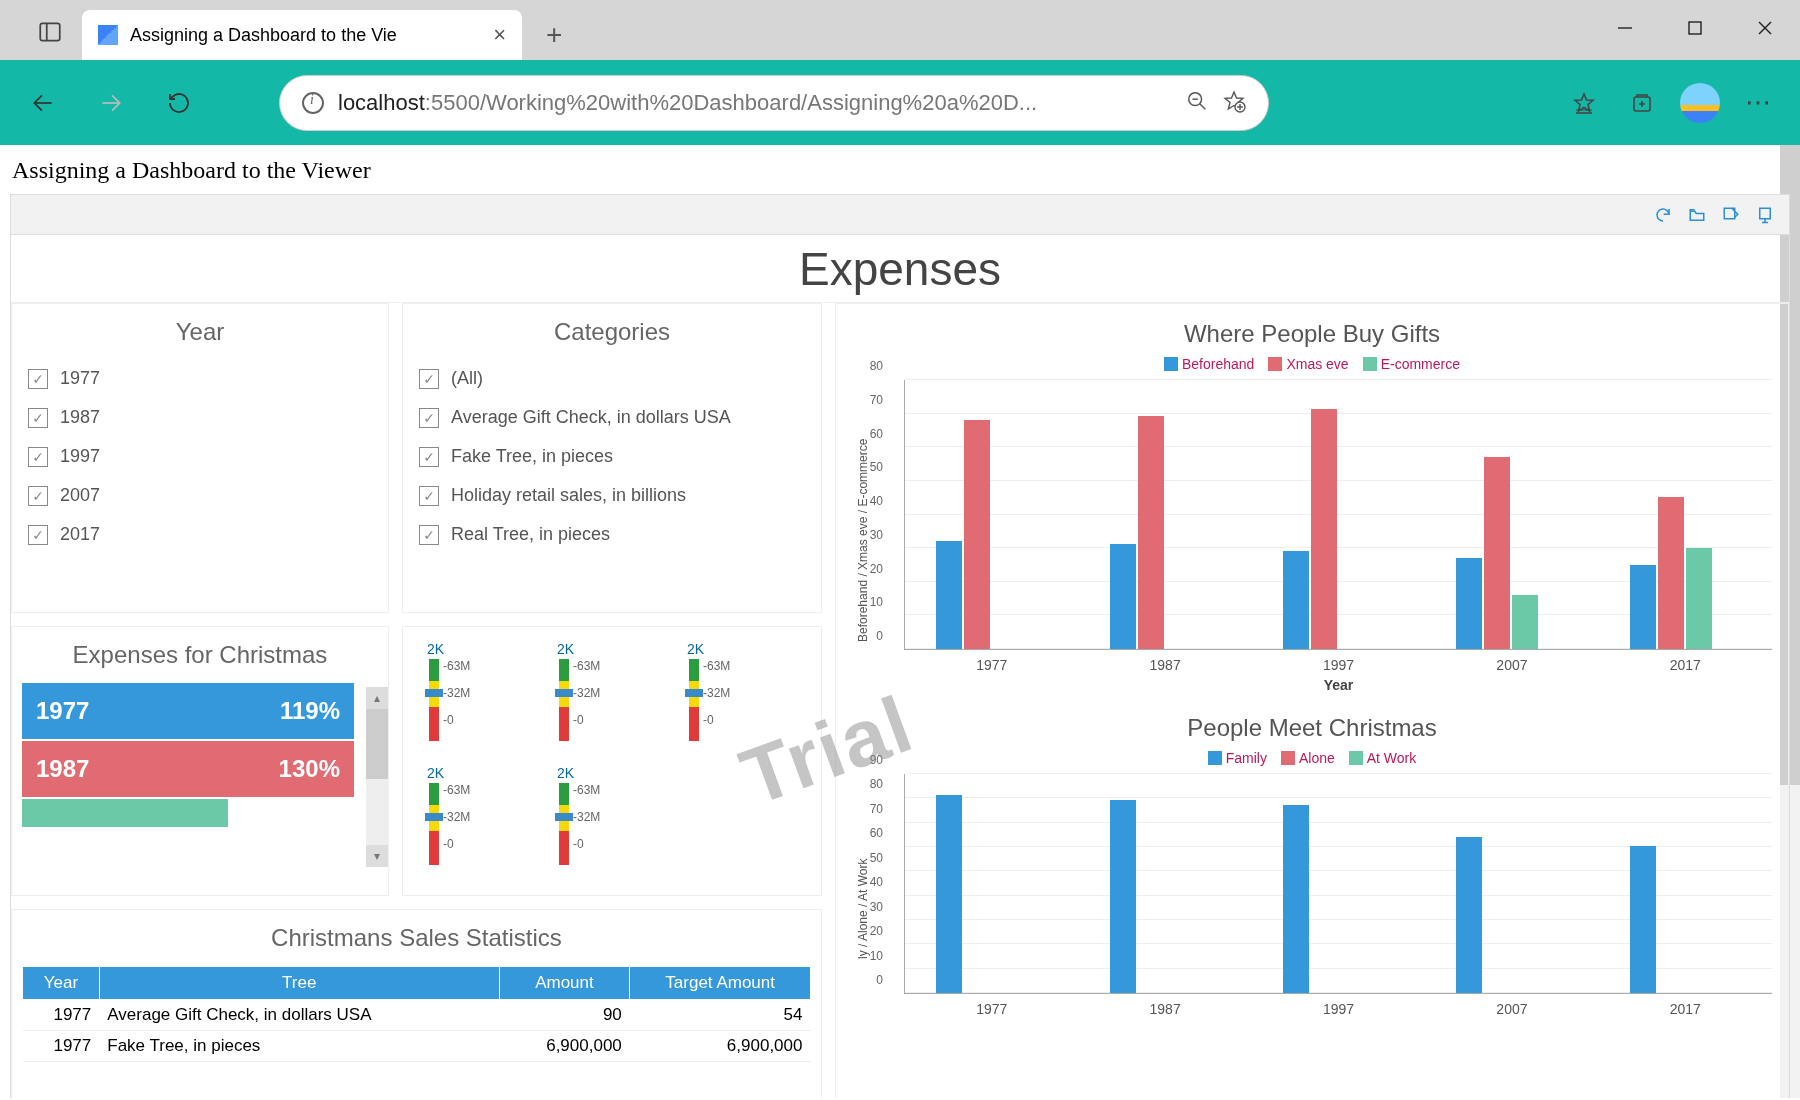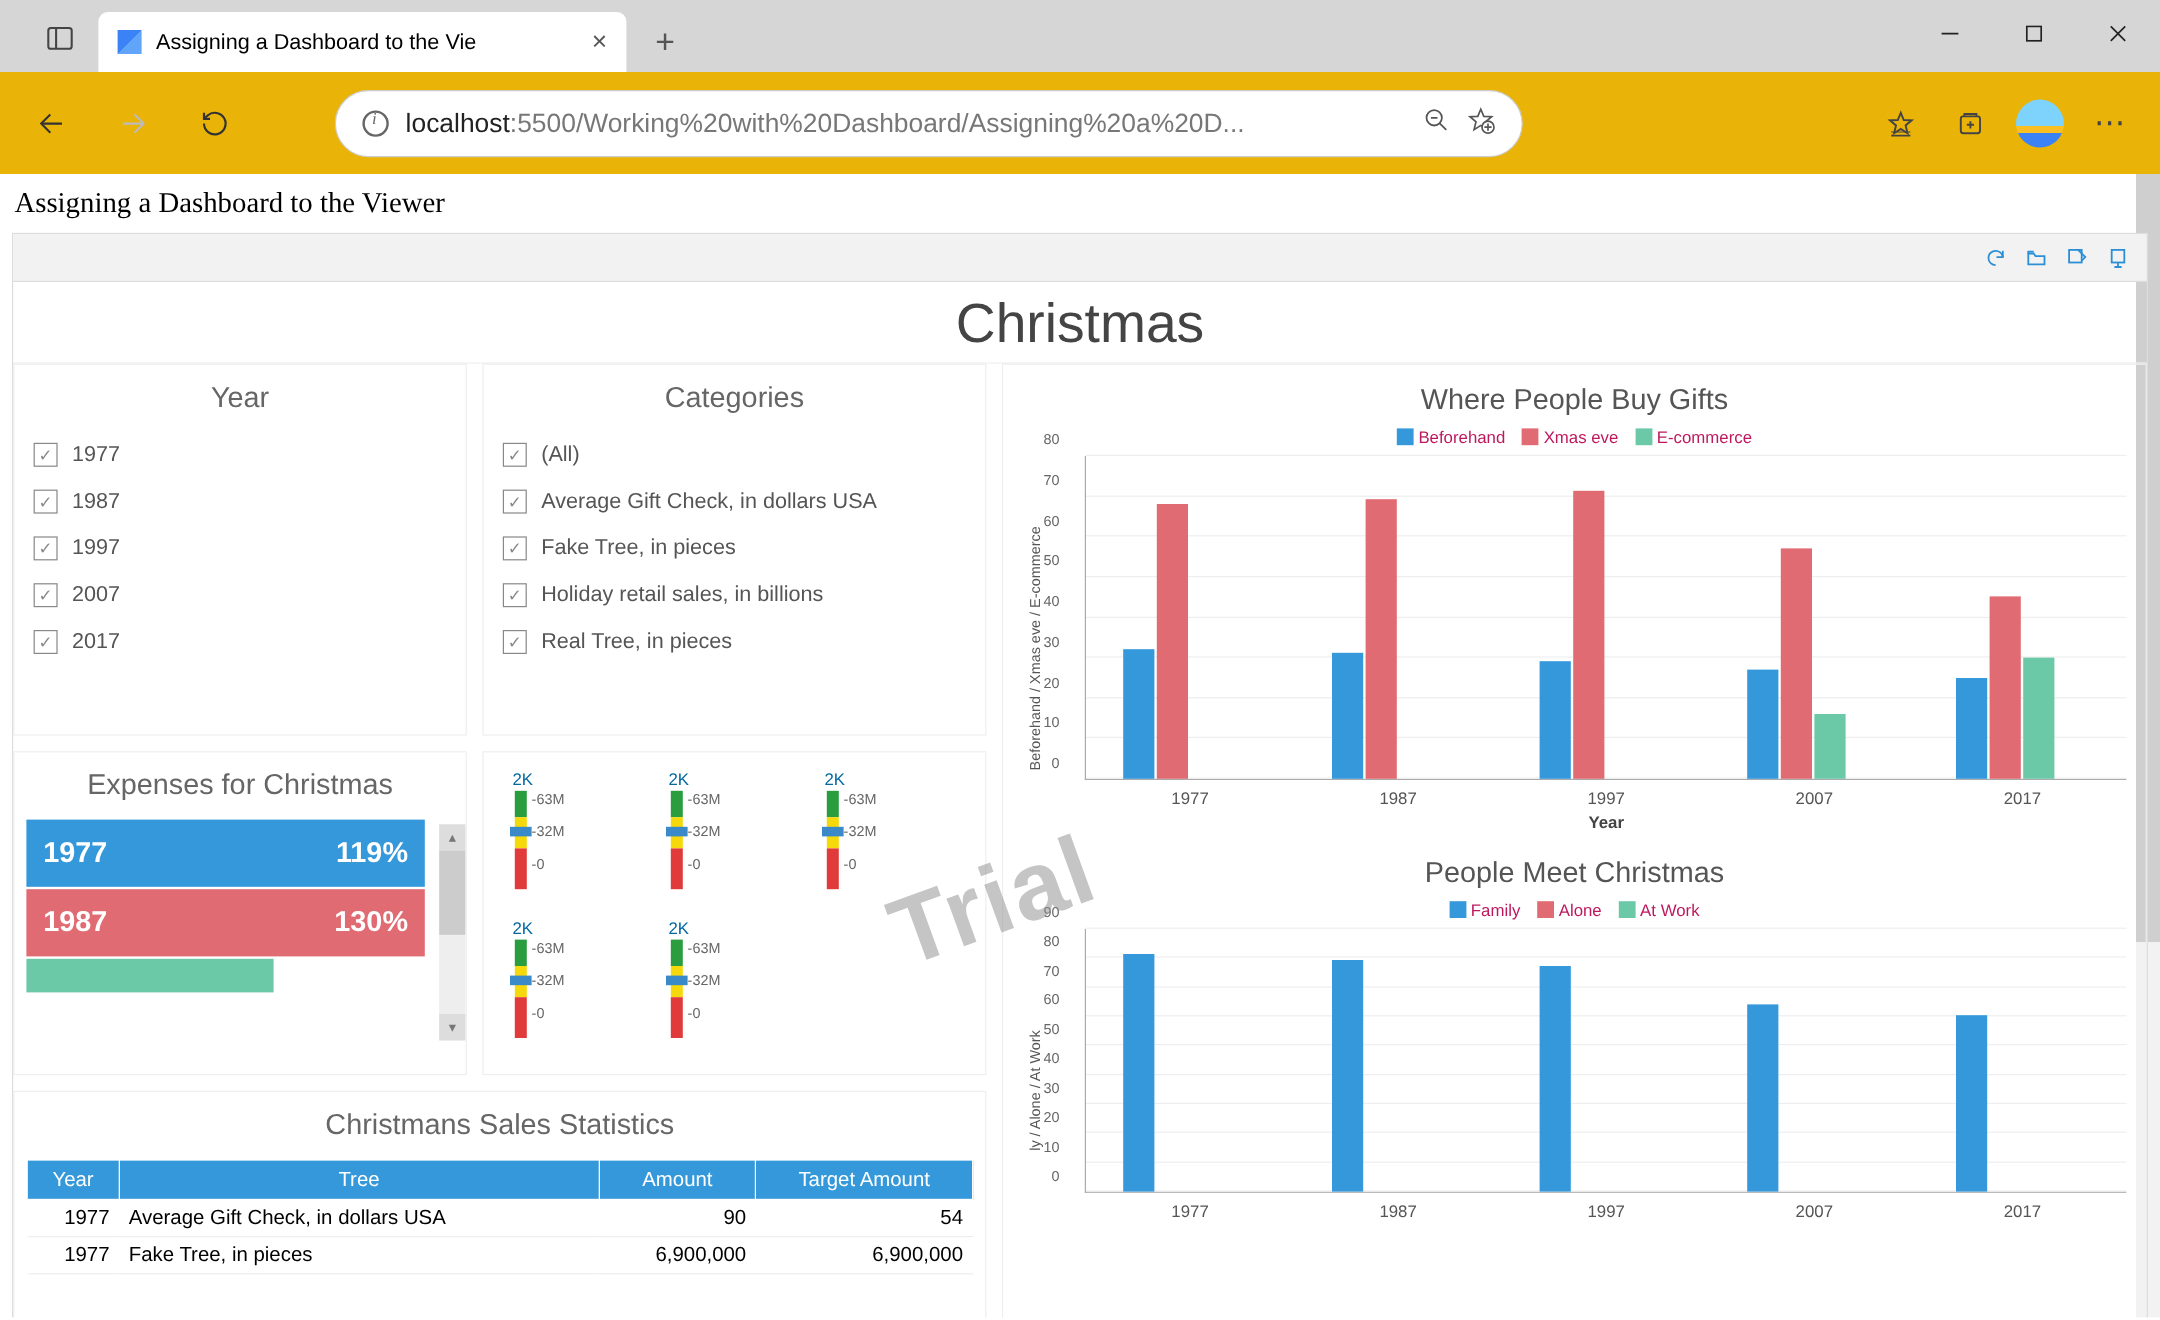--- a/index.html
+++ b/index.html
@@ -10,21 +10,21 @@
 .tab-strip { height: 60px; display: flex; align-items: end; padding-left: 2px; gap: 10px; }
 .window-controls { position: absolute; right: 0; top: 0; display: flex; }
 .win-btn { width: 70px; height: 56px; display: flex; align-items: center; justify-content: center; font-size: 20px; }
 .panel-btn { width: 60px; height: 56px; display: flex; align-items: center; justify-content: center; }
 .tab { background: #fff; border-radius: 8px 8px 0 0; height: 50px; display: flex; align-items: center; padding: 0 16px; gap: 12px; min-width: 440px; }
 .tab-favicon { width: 20px; height: 20px; background: linear-gradient(135deg, #3b82f6 50%, #60a5fa 50%); }
 .tab-title { font-size: 18px; flex: 1; white-space: nowrap; overflow: hidden; }
 .tab-close { font-size: 22px; color: #555; }
 .new-tab { font-size: 28px; color: #555; padding: 0 14px; height: 50px; display: flex; align-items: center; }
 
-.nav-bar { background: #eab308; height: 85px; display: flex; align-items: center; padding: 0 15px; gap: 12px; }
+.nav-bar { background: #14b8a6; height: 85px; display: flex; align-items: center; padding: 0 15px; gap: 12px; }
 .nav-btn { width: 56px; height: 56px; display: flex; align-items: center; justify-content: center; font-size: 26px; color: #444; border-radius: 6px; }
 .nav-btn.disabled { color: #bbb; }
 .url-bar { flex: 1; max-width: 990px; height: 56px; border-radius: 28px; background: #fff; border: 1px solid #ccc; display: flex; align-items: center; padding: 0 22px; gap: 14px; margin-left: 60px;}
 .url-icon { width: 22px; height: 22px; border: 2px solid #666; border-radius: 50%; position: relative; }
 .url-icon::after { content: "i"; position: absolute; left: 6px; top: -2px; font-size: 14px; font-style: italic; font-family: serif; color: #666; }
 .url-text { font-size: 22px; color: #777; flex: 1; white-space: nowrap; overflow: hidden; }
 .url-host { color: #222; }
 .right-icons { display: flex; gap: 4px; align-items: center; margin-left: auto; }
 .right-icon { width: 54px; height: 54px; display: flex; align-items: center; justify-content: center; color: #444; }
 .avatar { width: 40px; height: 40px; border-radius: 50%; background: linear-gradient(to bottom, #7dd3fc 55%, #fbbf24 55%, #fbbf24 70%, #3b82f6 70%); }
@@ -226,21 +226,21 @@
           </svg>
         </div>
       <div class="tb-icon">
           <svg width="18" height="18" viewBox="0 0 24 24" fill="none" stroke="#2b8fd6" stroke-width="2">
             <rect x="5" y="3" width="14" height="14"></rect>
             <line x1="12" y1="17" x2="12" y2="22"></line>
             <line x1="8" y1="22" x2="16" y2="22"></line>
           </svg>
         </div>
     </div>
-    <div class="dash-title">Christmas</div>
+    <div class="dash-title">Expenses</div>
 
     <div class="dash-grid">
 
       <div class="panel">
         <div class="panel-title">Year</div>
         <div class="check-list" id="year-list">
             <div class="check-item">
               <span class="checkbox"></span>
               <span>1977</span>
             </div>

